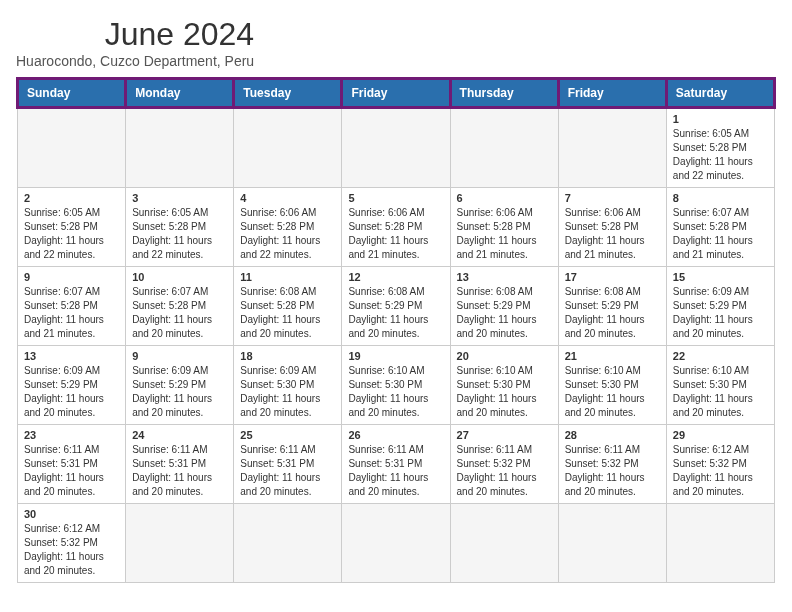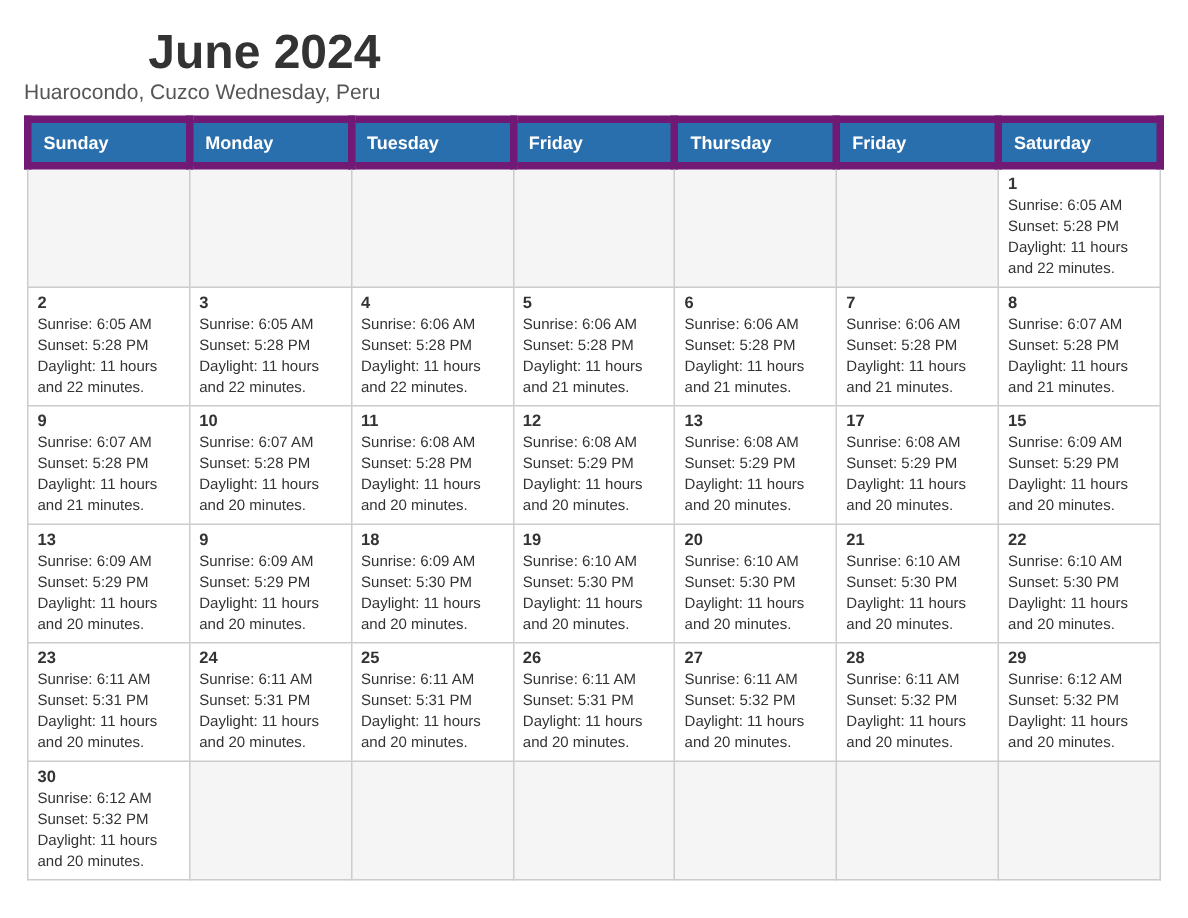--- a/index.html
+++ b/index.html
@@ -19,40 +19,40 @@
     .logo-area {
       display: flex;
       flex-direction: column;
       align-items: flex-start;
     }
     .title-area {
       text-align: right;
     }
     .month-title {
       font-size: 32px;
-      font-weight: bold;
+      font-weight: normal;
       color: #333;
     }
     .subtitle {
       font-size: 14px;
       color: #555;
     }
     .calendar-table {
       width: 100%;
       border-collapse: collapse;
       border: 1px solid #ccc;
     }
     .calendar-table th {
       background-color: #2a6fad;
       color: #fff;
       font-size: 12px;
       font-weight: bold;
       text-align: left;
       padding: 6px 8px;
-      border: 5px solid #701a75;
+      border: 3px solid #701a75;
     }
     .calendar-table td {
       vertical-align: top;
       border: 1px solid #ccc;
       padding: 4px 6px;
       font-size: 9.5px;
       color: #333;
       background: #fff;
       width: calc(100% / 7);
       min-height: 70px;
@@ -75,21 +75,21 @@
       height: 60px;
       margin-top: 16px;
     }
   </style>
 </head>
 <body>
 
 <div class="header-section">
   <div class="title-area">
     <div class="month-title">June 2024</div>
-    <div class="subtitle">Huarocondo, Cuzco Wednesday, Peru</div>
+    <div class="subtitle">Huarocondo, Cuzco Department, Peru</div>
   </div>
 </div>
 
 <table class="calendar-table">
   <thead>
     <tr>
     <th>Sunday</th>
         <th>Monday</th>
         <th>Tuesday</th>
         <th>Friday</th>

